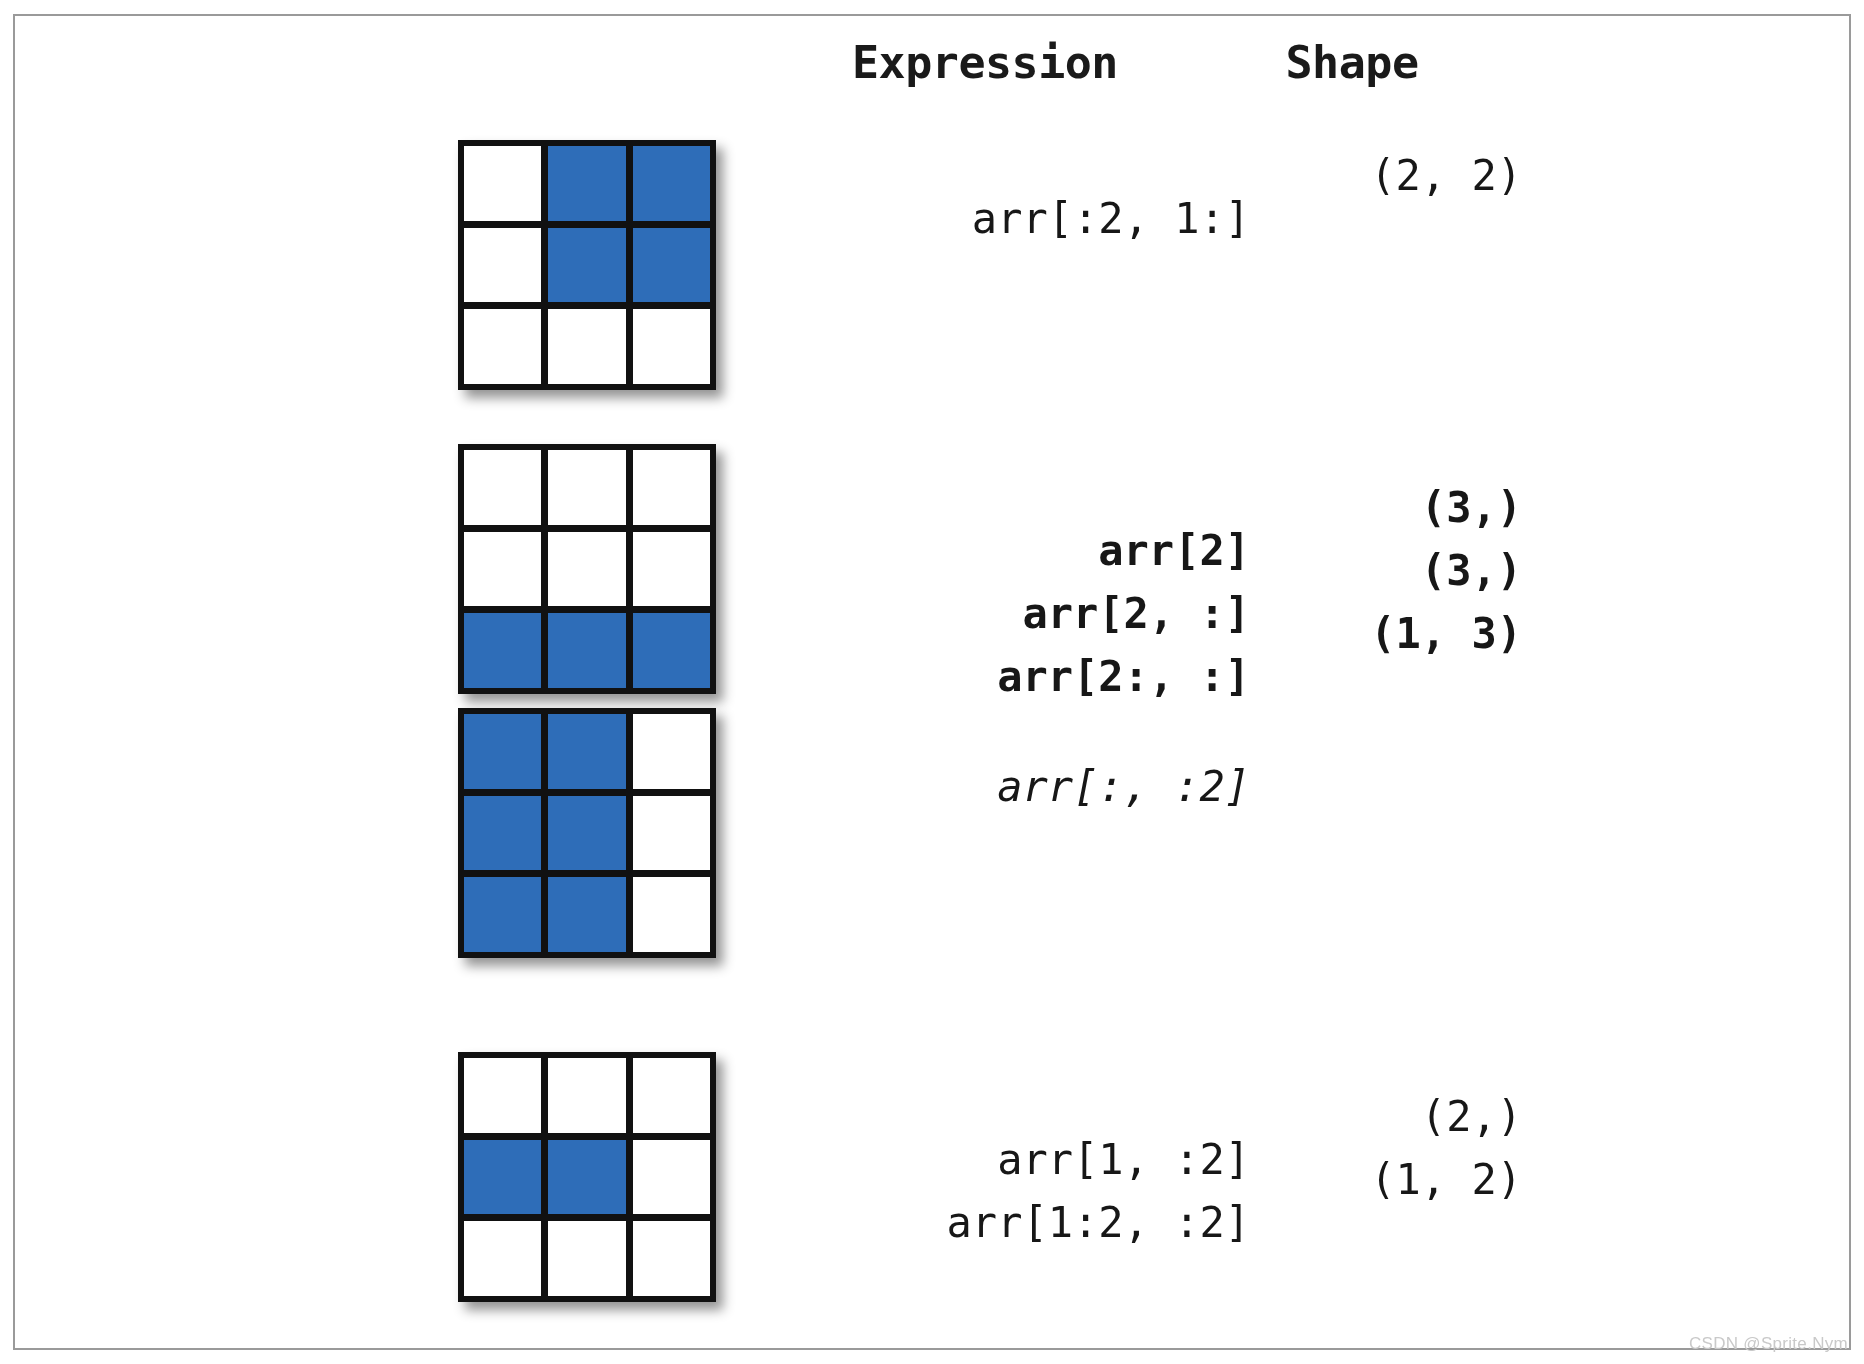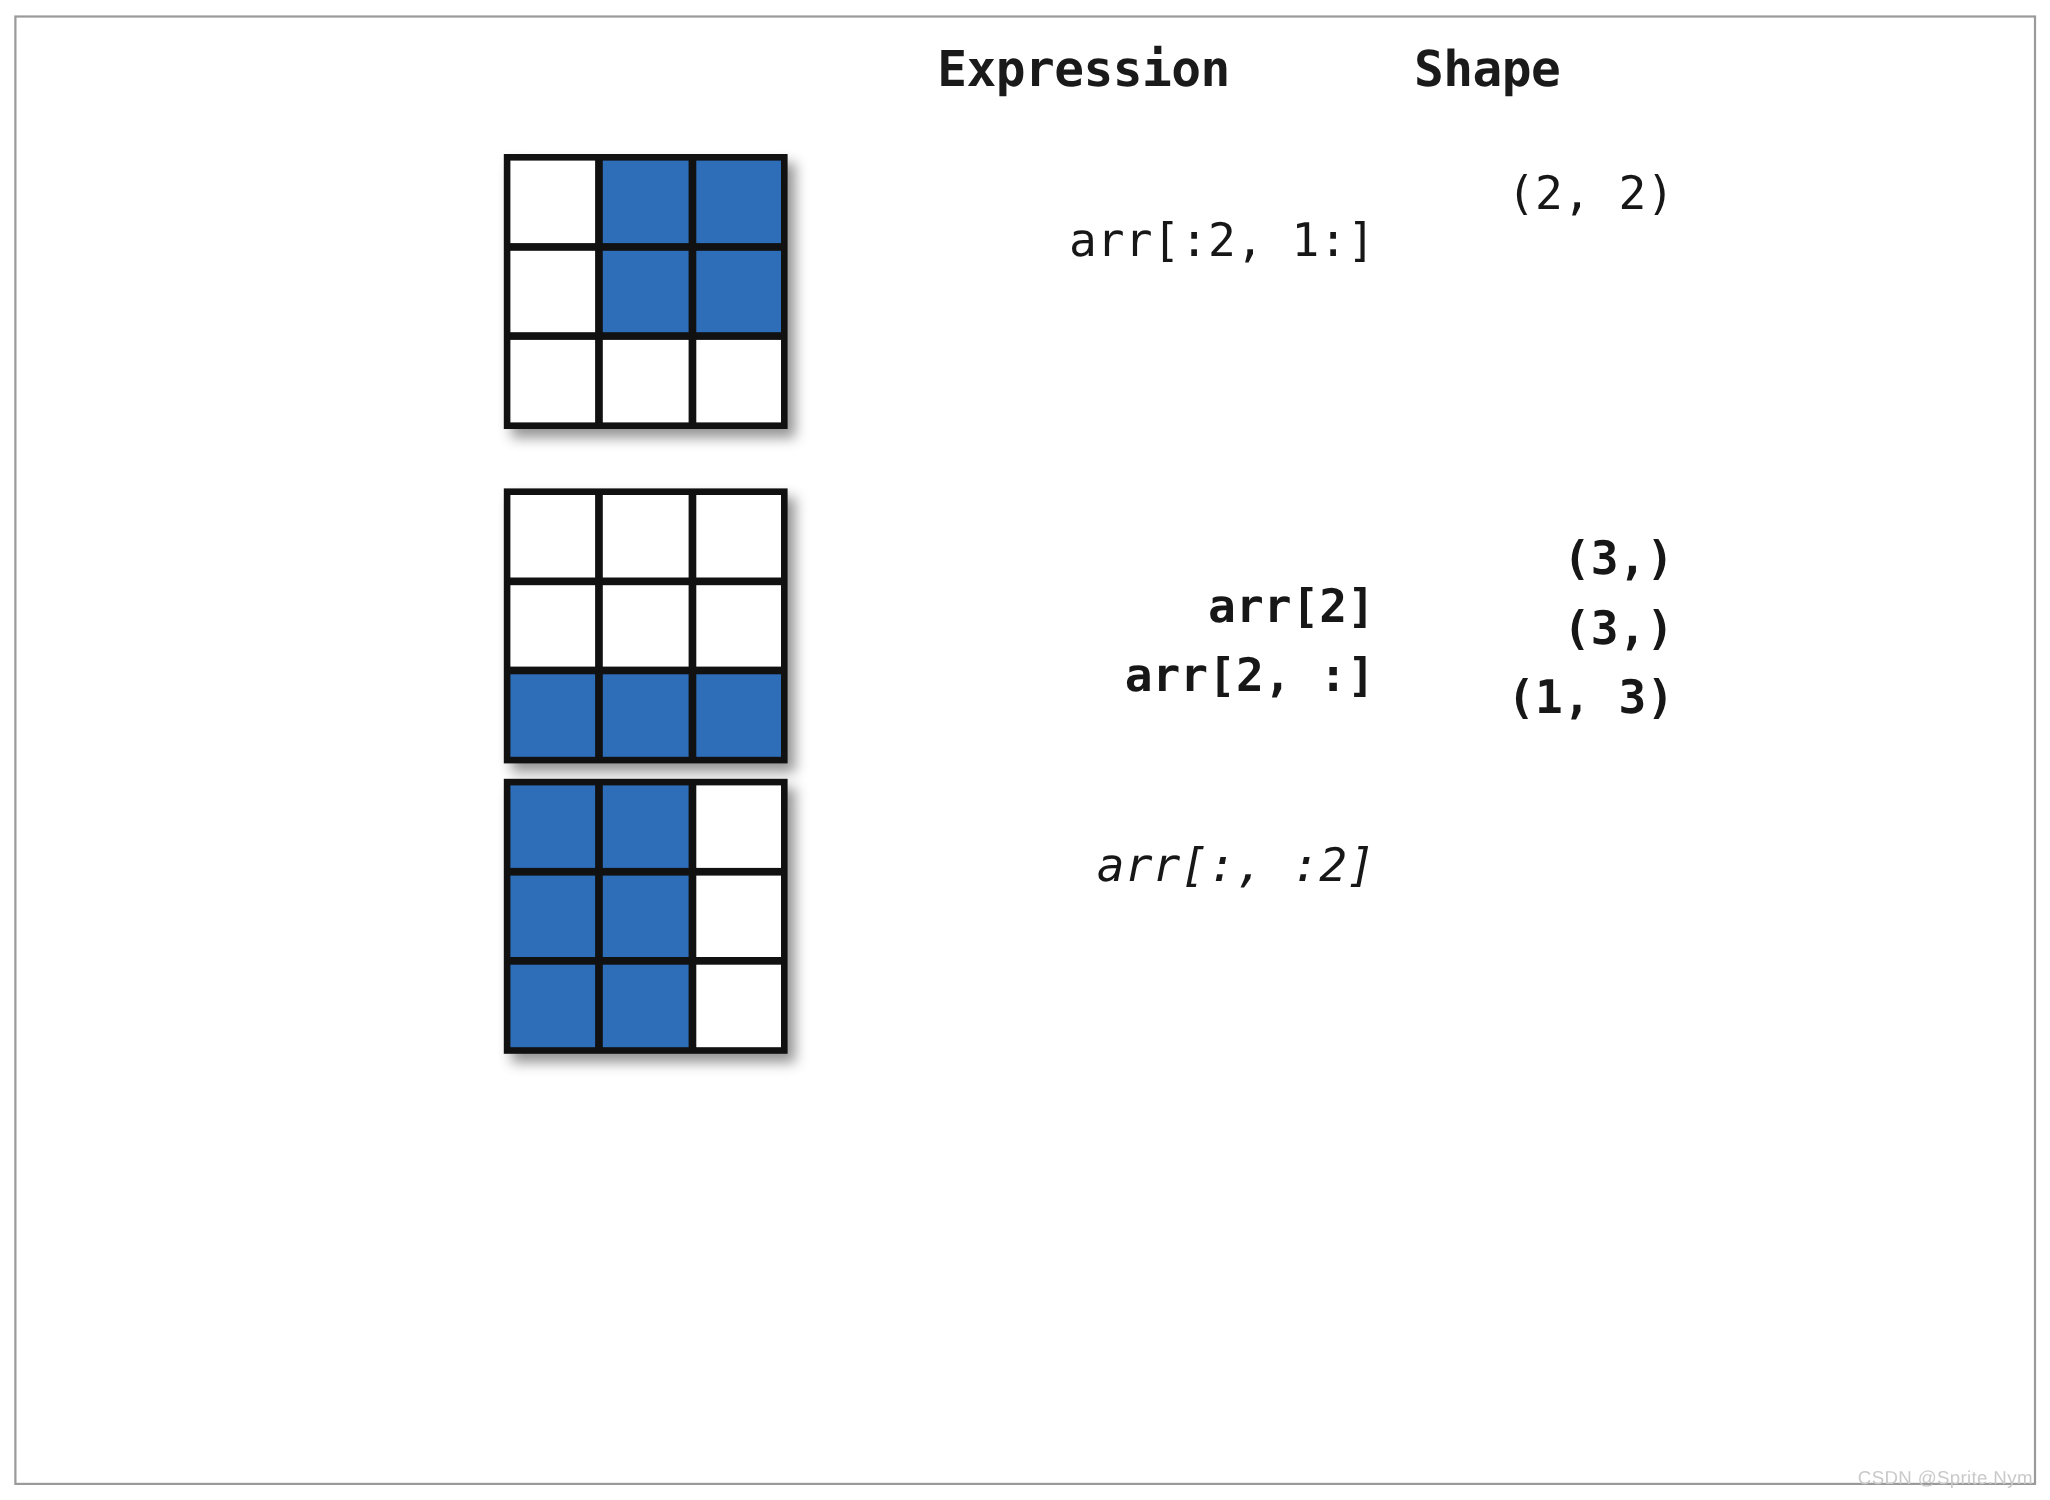--- a/index.html
+++ b/index.html
@@ -185,20 +185,21 @@
           <div class="cell"></div>
           <div class="cell"></div>
           <div class="cell on"></div>
           <div class="cell on"></div>
           <div class="cell on"></div>
         </div>
     </div>
     <div class="expr-col">
         <span class="txt-line">arr[2]</span>
         <span class="txt-line">arr[2, :]</span>
+        <span class="txt-line">arr[2:, :]</span>
       </div>
     <div class="shape-col">
         <span class="txt-line">(3,)</span>
         <span class="txt-line">(3,)</span>
         <span class="txt-line">(1, 3)</span>
       </div>
   </div>
 
   <div class="row" id="row-3">
     <div class="grid-wrap">
@@ -212,16 +213,39 @@
           <div class="cell on"></div>
           <div class="cell on"></div>
           <div class="cell"></div>
         </div>
     </div>
     <div class="expr-col">
         <span class="txt-line">arr[:, :2]</span>
       </div>
   </div>
 
+  <div class="row" id="row-4">
+    <div class="grid-wrap">
+      <div class="grid">
+          <div class="cell"></div>
+          <div class="cell"></div>
+          <div class="cell"></div>
+          <div class="cell on"></div>
+          <div class="cell on"></div>
+          <div class="cell"></div>
+          <div class="cell"></div>
+          <div class="cell"></div>
+          <div class="cell"></div>
+        </div>
+    </div>
+    <div class="expr-col">
+        <span class="txt-line">arr[1, :2]</span>
+        <span class="txt-line">arr[1:2, :2]</span>
+      </div>
+    <div class="shape-col">
+        <span class="txt-line">(2,)</span>
+        <span class="txt-line">(1, 2)</span>
+      </div>
+  </div>
 
   <div id="watermark">CSDN @Sprite.Nym</div>
 
 </div>
 
 </body></html>

